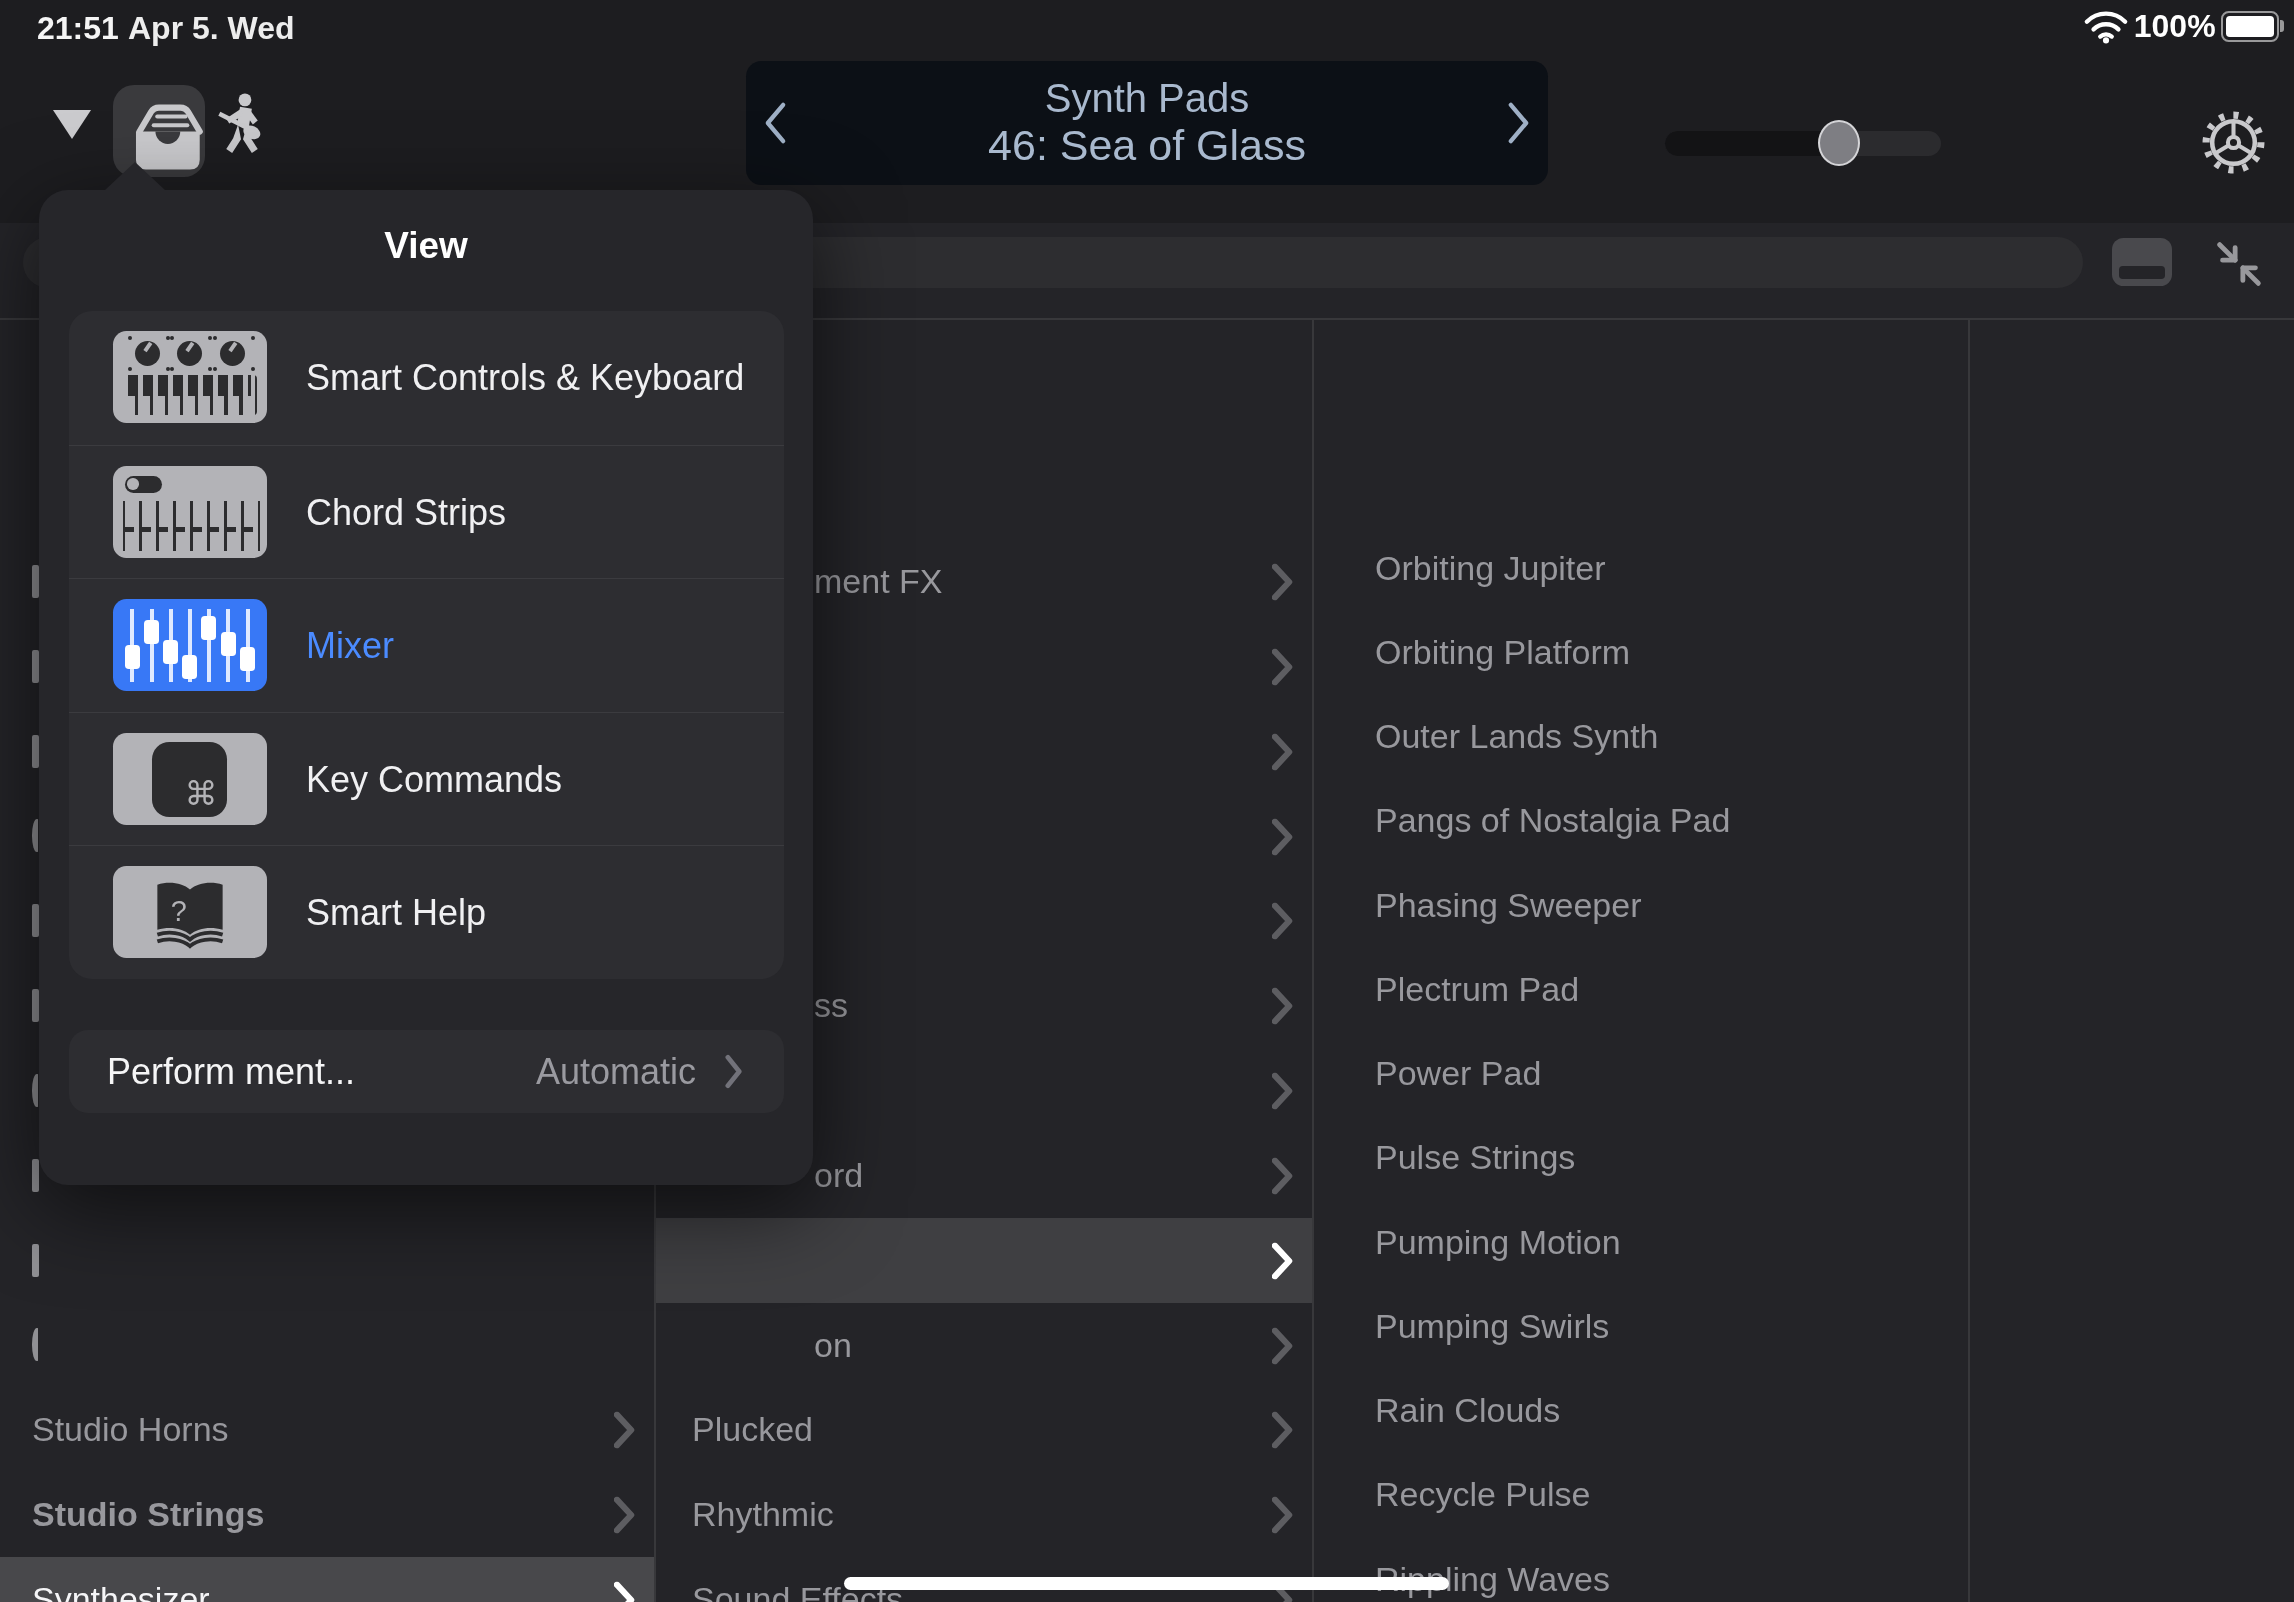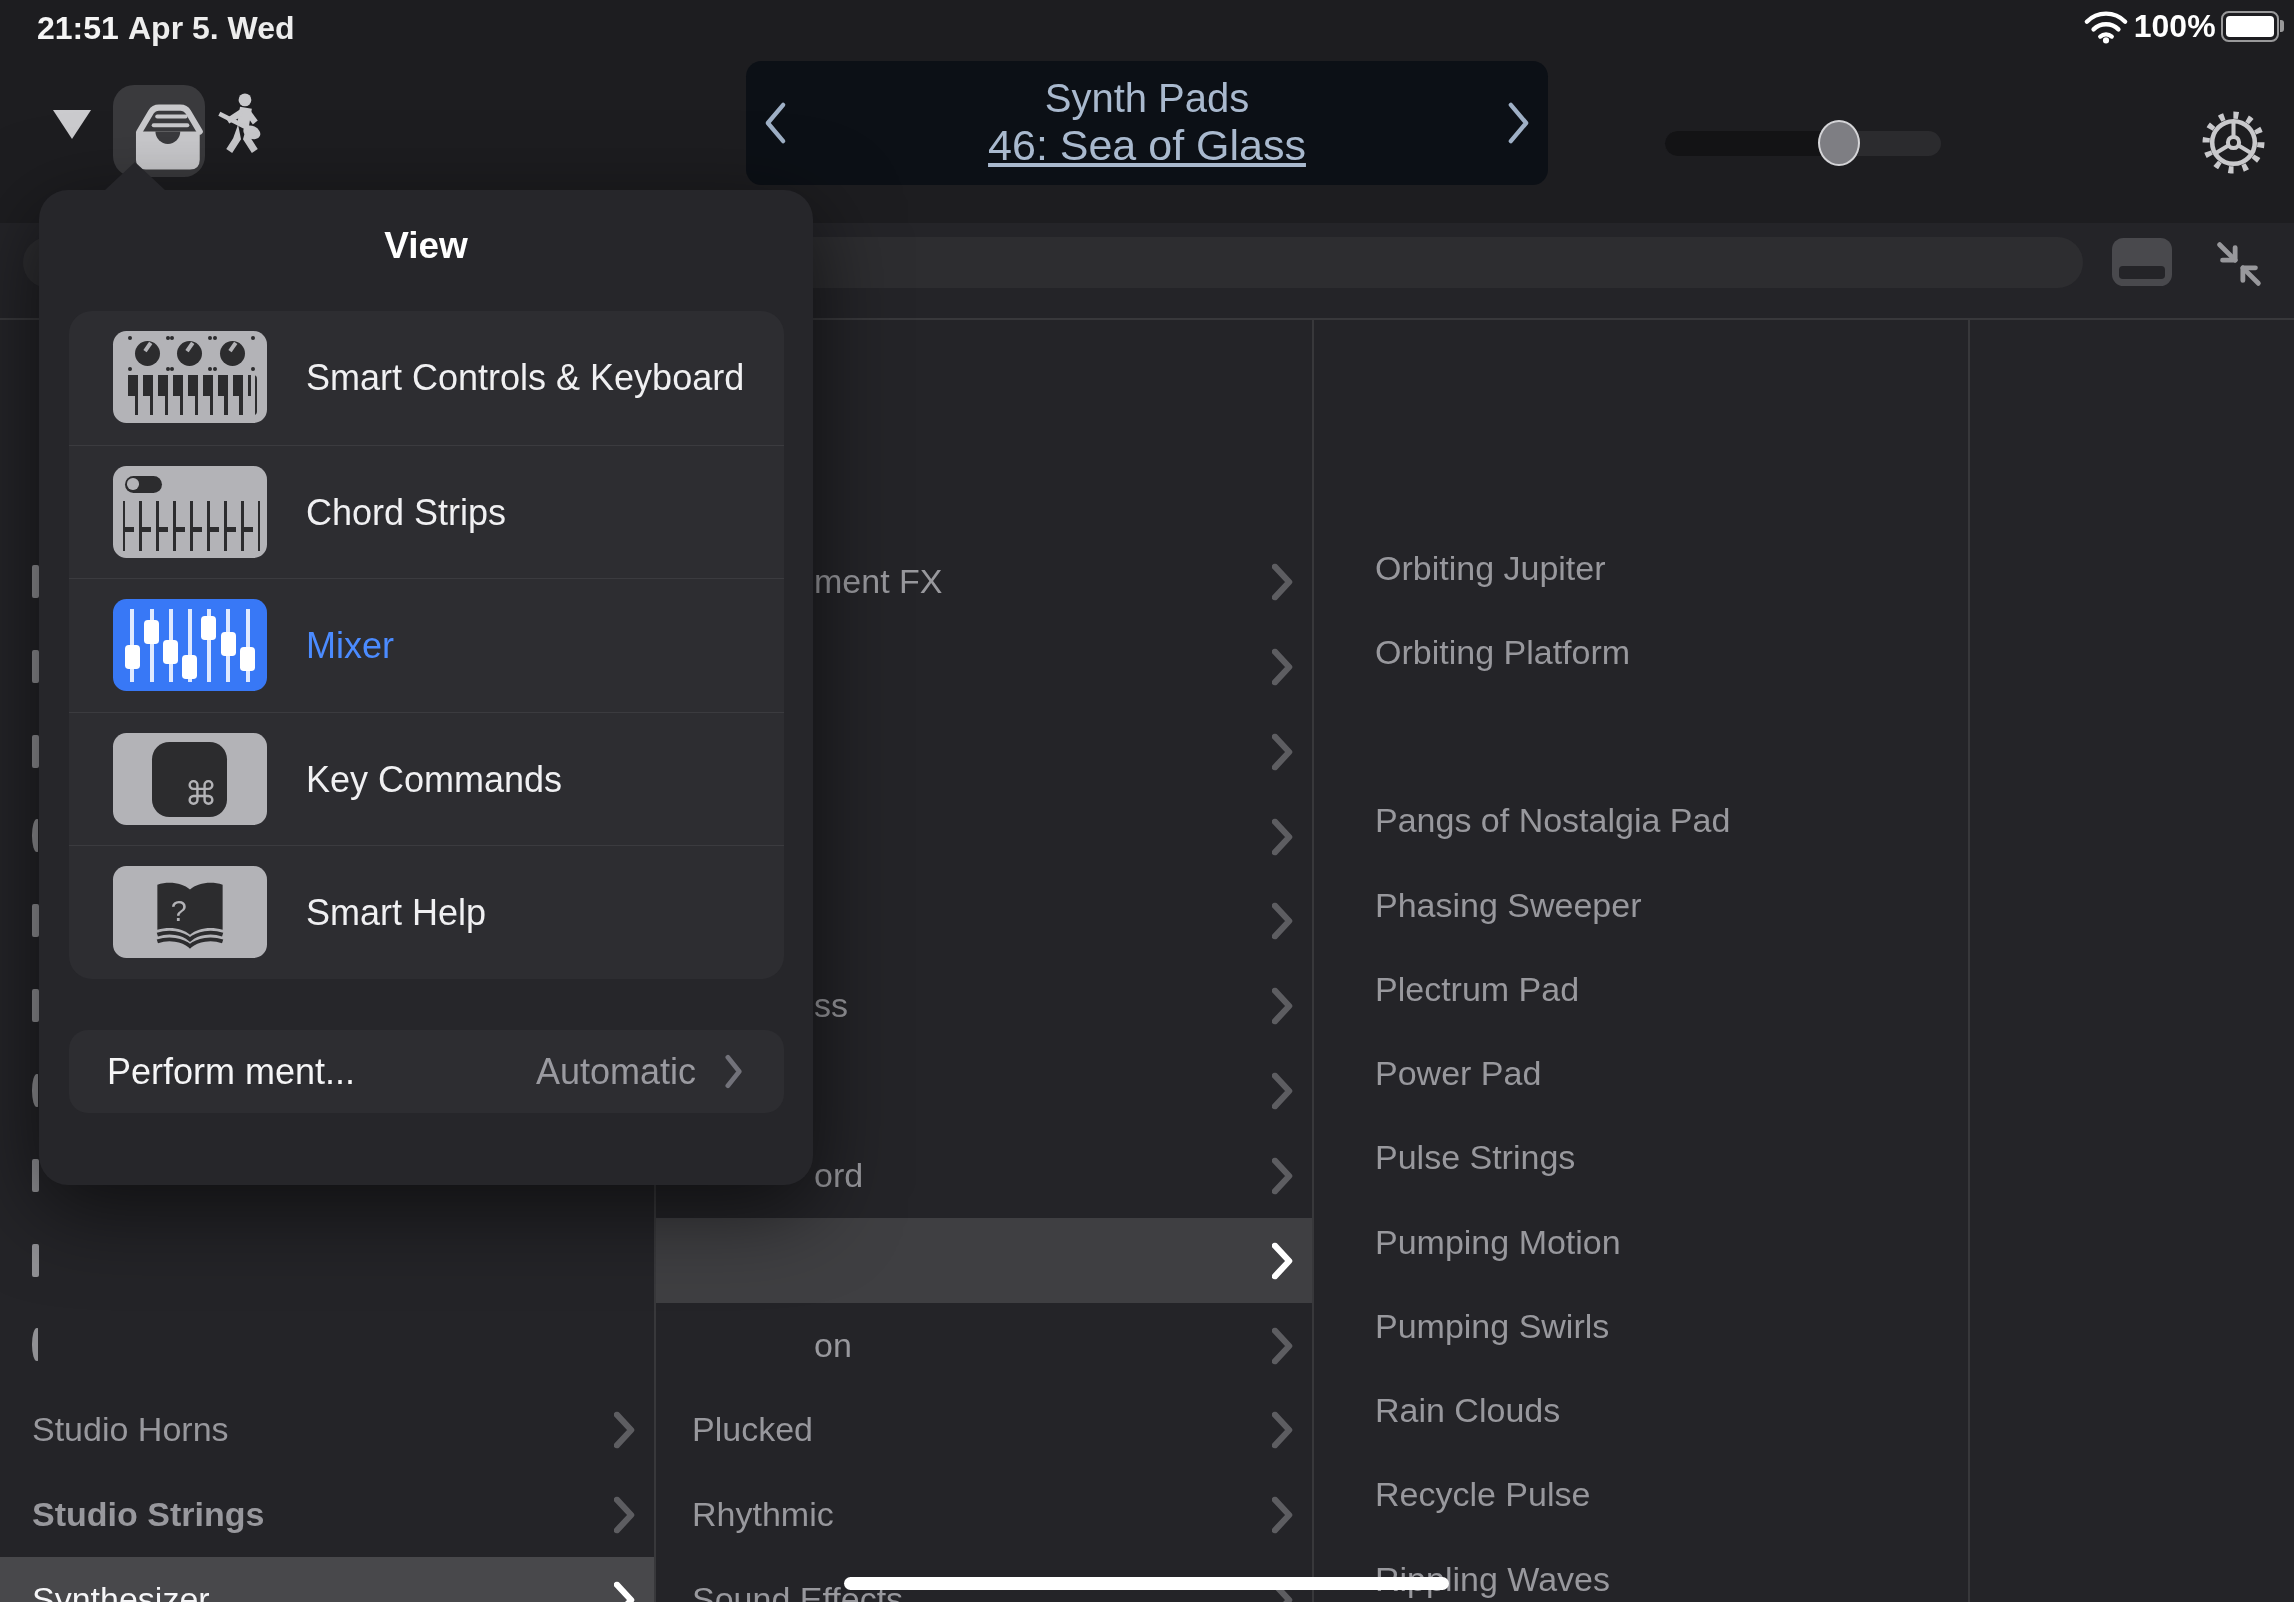--- a/index.html
+++ b/index.html
@@ -18,21 +18,21 @@
   #battery .nub{position:absolute;right:-7.7px;top:7.7px;width:4.8px;height:11.5px;background:rgba(255,255,255,.55);border-radius:0 2.9px 2.9px 0;}
 
   
   #tri-btn{left:53px;top:110px;width:0;height:0;border-left:19px solid transparent;border-right:19px solid transparent;border-top:29px solid #cbcbce;}
   #browser-btn{left:113px;top:85px;width:92px;height:92px;border-radius:21px;background:#3a3a3d;display:flex;align-items:center;justify-content:center;}
   #guitarist-btn{left:213px;top:92px;width:58px;height:63px;}
   #nav-pill{left:746px;top:61px;width:802px;height:124px;border-radius:15.4px;background:#0c1016;
             display:flex;align-items:center;justify-content:space-between;padding:0 17.3px;box-sizing:border-box;}
   #nav-titles{display:flex;flex-direction:column;align-items:center;gap:1.9px;line-height:1.08;color:#a9b9ce;}
   #nav-line1{font-size:40px;}
-  #nav-line2{font-size:43px;text-decoration:underline;}
+  #nav-line2{font-size:43px;}
   #slider{left:1665px;top:131px;width:276px;height:25px;border-radius:12.5px;background:#2b2b2e;}
   #slider .slider-fill{position:absolute;left:0;top:0;bottom:0;border-radius:12.5px 0 0 12.5px;background:#131315;}
   #slider .slider-thumb{position:absolute;top:-10.6px;width:42px;height:46px;border-radius:50%;background:#7e7e83;border:2.9px solid #d4d4d7;box-sizing:border-box;}
   #gear-btn{left:2201px;top:110px;width:65px;height:65px;}
 
   
   #panel{position:absolute;left:0;top:223px;width:2294px;height:1380px;background:#242428;}
   #searchbar{position:absolute;left:23px;top:14.4px;width:2060px;height:51px;border-radius:26px;background:#2d2d30;}
   #search-icon{position:absolute;left:19px;top:8.6px;}
   #kbd-dock-btn{position:absolute;left:2112px;top:15.4px;width:60px;height:48px;border-radius:11.5px;background:#49494d;}
@@ -304,20 +304,23 @@
           </svg>
         </div>
       </div>
     <div class="vdiv" style="left:1312px"></div>
     <div id="col-right">
         <div class="row" style="top: 206px;">
           <span class="rowlabel" style="margin-left:36px">Orbiting Jupiter</span>
         </div>
         <div class="row" style="top: 290px;">
           <span class="rowlabel" style="margin-left:36px">Orbiting Platform</span>
+        </div>
+        <div class="row" style="top: 374px;">
+          <span class="rowlabel" style="margin-left:36px">Outer Lands Synth</span>
         </div>
         <div class="row" style="top: 458px;">
           <span class="rowlabel" style="margin-left:36px">Pangs of Nostalgia Pad</span>
         </div>
         <div class="row" style="top: 543px;">
           <span class="rowlabel" style="margin-left:36px">Phasing Sweeper</span>
         </div>
         <div class="row" style="top: 627px;">
           <span class="rowlabel" style="margin-left:36px">Plectrum Pad</span>
         </div>

